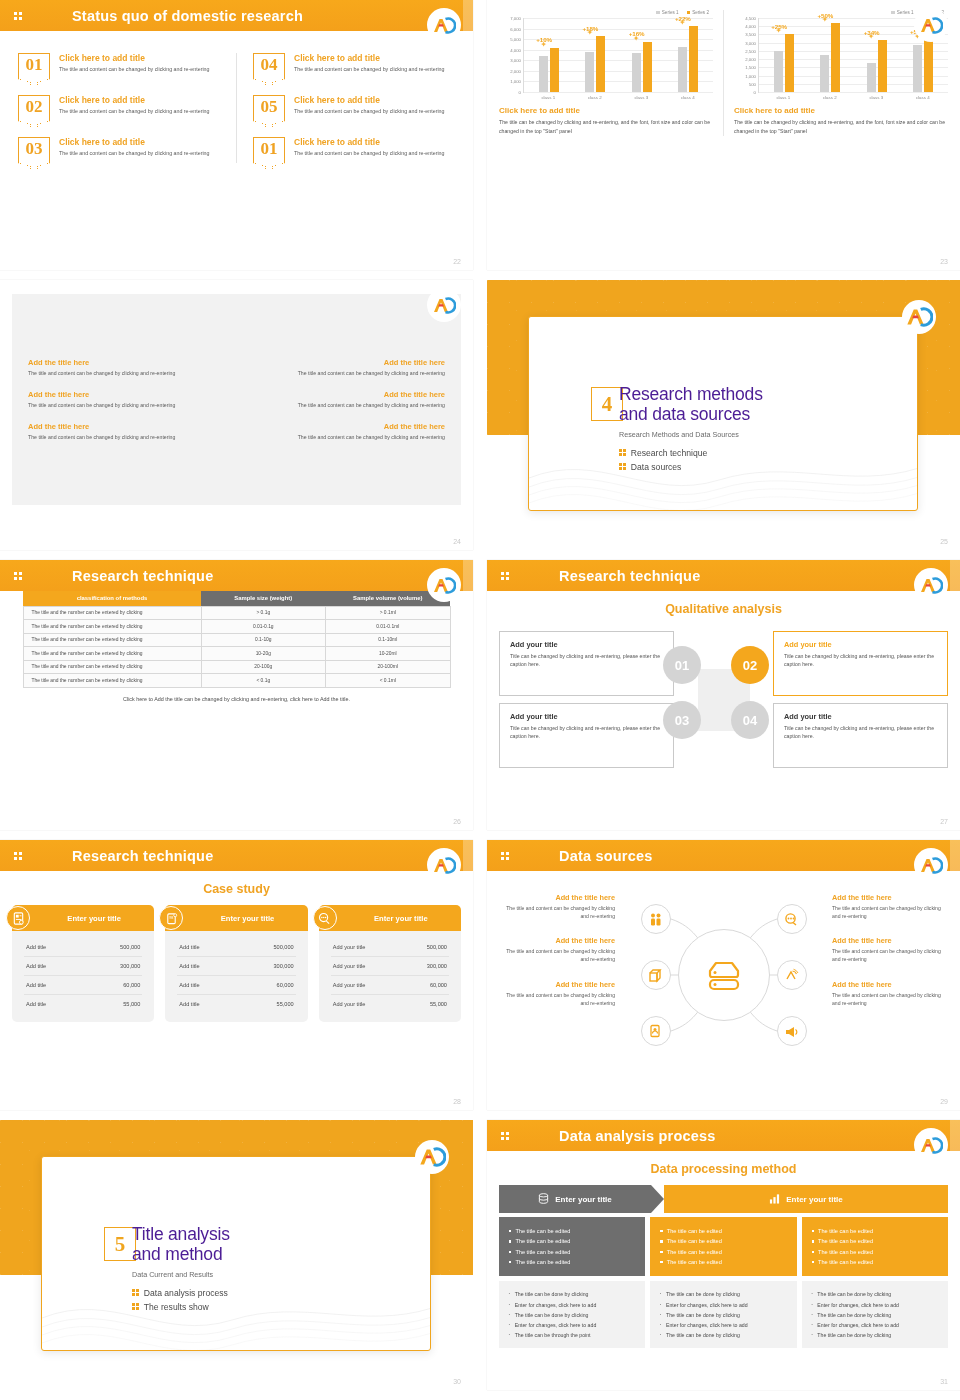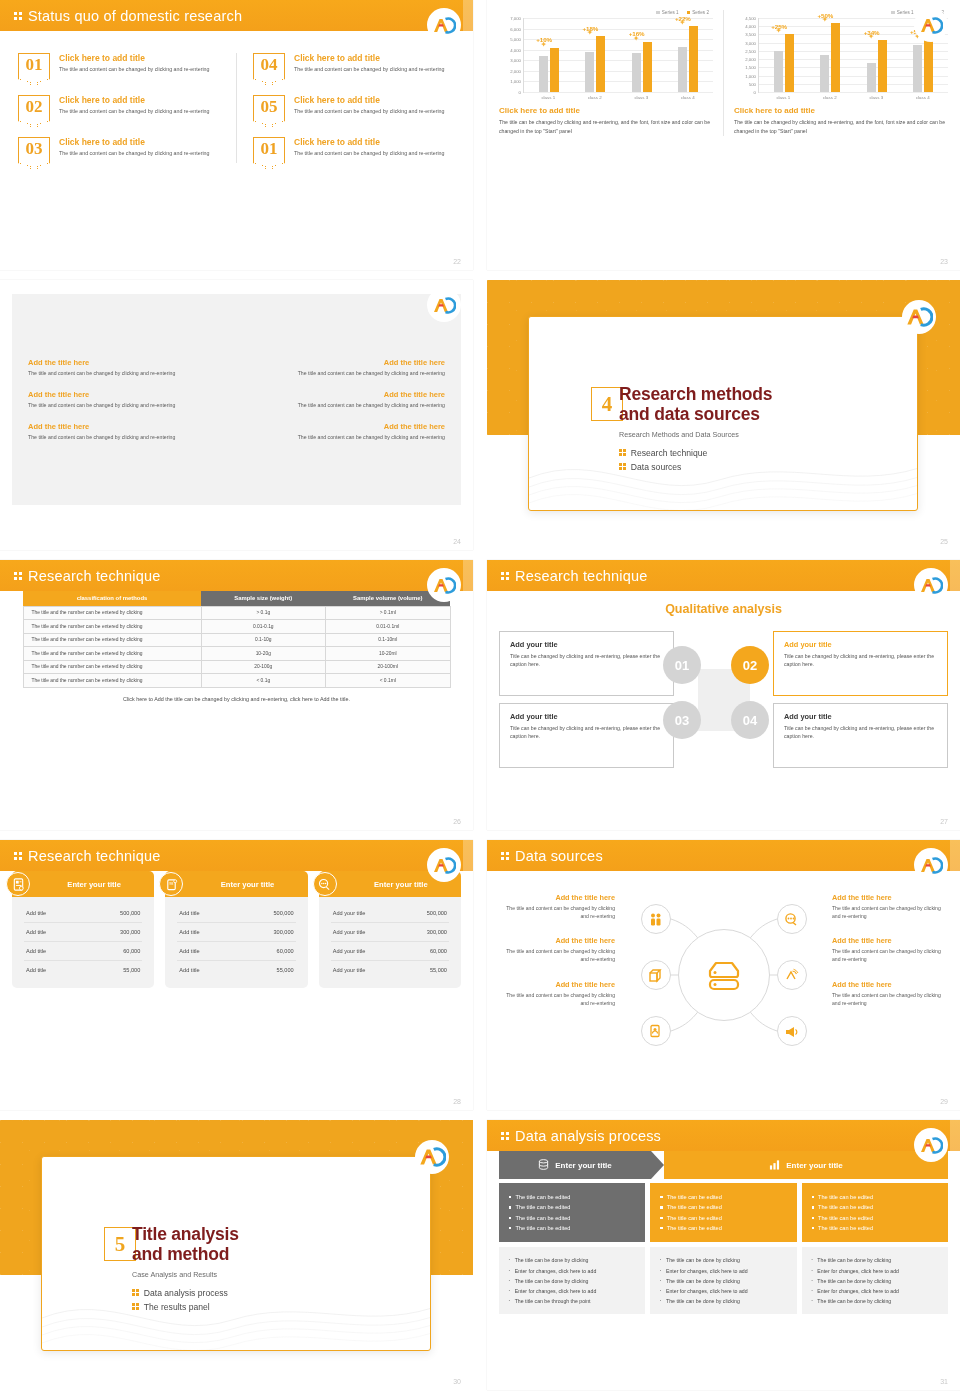--- a/index.html
+++ b/index.html
@@ -34,22 +34,23 @@
   }
   .hdr .dots {
     margin-left: 14px; margin-right: 6px;
     display: inline-grid;
     grid-template-columns: 3px 3px;
     grid-template-rows: 3px 3px;
     gap: 2px;
   }
   .hdr .dots i { background:#fff; display:block; width:3px; height:3px; }
   .hdr h2 {
-    color:#fff; font-size: 14.5px; font-weight: normal; letter-spacing:.2px;
+    color:#fff; font-size: 14.5px; font-weight: bold; letter-spacing:.2px;
     white-space: nowrap;
+    margin-left: 44px;
   }
   .hdr::after{
     content:""; position:absolute; right:0; top:0; bottom:0; width:10px;
     background: rgba(255,255,255,.28);
   }
   
   .logo {
     position:absolute; right:14px; top:10px;
     width:30px; height:30px; border-radius:50%;
     background:#fff; display:flex; align-items:center; justify-content:center;
@@ -163,21 +164,21 @@
     position:absolute; left:0; right:0; bottom:0; height:78px; opacity:.5;
   }
   .sec .inner{ position:relative; z-index:3; padding:68px 0 0 90px; }
   .sec .numbox{
     position:absolute; left:62px; top:70px;
     width:32px;height:34px;border:1.3px solid #F0A51E;
     display:flex;align-items:center;justify-content:center;
     color:#F0A51E; font-size:21px; font-weight:bold;
     font-family:"Liberation Serif", serif;
   }
-  .sec h3{ color:#7f1d1d; font-size:17.5px; line-height:1.13; font-weight:bold; letter-spacing:-.2px;}
+  .sec h3{ color:#4c1d95; font-size:17.5px; line-height:1.13; font-weight:normal; letter-spacing:-.2px;}
   .sec .sub{ color:#6b6b6b; font-size:7.2px; margin-top:5px; }
   .sec ul{ list-style:none; margin-top:9px; }
   .sec li{ color:#4a4a4a; font-size:8.6px; margin-bottom:4px; display:flex; align-items:center; gap:5px;}
   .bdots{ display:inline-grid; grid-template-columns:2.6px 2.6px; grid-template-rows:2.6px 2.6px; gap:1.6px; }
   .bdots i{ width:2.6px;height:2.6px;background:#F0A51E;display:block; }
   .sec .logo{ right:26px; top:22px; }
   
   .ctitle{ text-align:center; color:#F0A323; font-size:12.5px; font-weight:bold; margin:11px 0 9px; }
   table.qt{ width:428px; margin:0 auto; border-collapse:collapse; table-layout:fixed; }
   table.qt th{
@@ -709,20 +710,21 @@
         </span>
       <h2>Research technique</h2>
     </div>
     <div class="logo">
       <svg width="24" height="17" viewBox="0 0 24 17">
         <path d="M2 15 L7.5 2 L10.5 2 L16 15 L12.8 15 L9 5.5 L5.2 15 Z" fill="#F4A71D"></path>
         <path d="M6.2 9.5 L11.9 9.5 L10.9 7.2 L7.2 7.2 Z" fill="#E8453C"></path>
         <path d="M13.5 2 A7 7 0 1 1 13.5 15" fill="none" stroke="#2D9CDB" stroke-width="2.6"></path>
       </svg>
     </div>
+    <div class="ctitle">Case study</div>
     <div class="cs-row" id="csrow">
         <div class="cs-card">
           <div class="cs-icon">
             <svg width="13" height="13" viewBox="0 0 14 14">
               <rect x="2.5" y="1" width="9" height="12" rx="1.2" fill="none" stroke="#fff" stroke-width="1.2"></rect>
               <rect x="4.2" y="3" width="3" height="3" fill="#fff"></rect>
               <rect x="8.2" y="3.6" width="2" height="1" fill="#fff"></rect>
               <rect x="4.2" y="7.5" width="6" height="1" fill="#fff"></rect>
               <circle cx="10" cy="11" r="2" fill="#F4A71D" stroke="#fff" stroke-width="1"></circle>
             </svg>
@@ -929,39 +931,39 @@
         <path d="M0 55 C70 27 120 79 190 57 C260 35 320 67 390 45" fill="none" stroke="#e2e2e2" stroke-width=".7"></path>
         <path d="M0 63 C70 35 120 87 190 65 C260 43 320 75 390 53" fill="none" stroke="#e8e8e8" stroke-width=".7"></path>
         <path d="M0 71 C70 43 120 95 190 73 C260 51 320 83 390 61" fill="none" stroke="#ededed" stroke-width=".7"></path>
       </svg>
       <div class="numbox">5</div>
       <div class="inner">
         <h3>
           <span>Title analysis</span><br>
           <span>and method</span>
         </h3>
-        <div class="sub">Case Analysis and Results</div>
+        <div class="sub">Data Current and Results</div>
         <ul>
           <li>
             <span class="bdots">
                 <i></i>
                 <i></i>
                 <i></i>
                 <i></i>
               </span>
             <span>Data analysis process</span>
           </li>
           <li>
             <span class="bdots">
                 <i></i>
                 <i></i>
                 <i></i>
                 <i></i>
               </span>
-            <span>The results panel</span>
+            <span>The results show</span>
           </li>
         </ul>
       </div>
     </div>
     <div class="logo">
       <svg width="28" height="20" viewBox="0 0 24 17">
         <path d="M2 15 L7.5 2 L10.5 2 L16 15 L12.8 15 L9 5.5 L5.2 15 Z" fill="#F4A71D"></path>
         <path d="M6.2 9.5 L11.9 9.5 L10.9 7.2 L7.2 7.2 Z" fill="#E8453C"></path>
         <path d="M13.5 2 A7 7 0 1 1 13.5 15" fill="none" stroke="#2D9CDB" stroke-width="2.6"></path>
       </svg>
@@ -979,20 +981,21 @@
         </span>
       <h2>Data analysis process</h2>
     </div>
     <div class="logo">
       <svg width="24" height="17" viewBox="0 0 24 17">
         <path d="M2 15 L7.5 2 L10.5 2 L16 15 L12.8 15 L9 5.5 L5.2 15 Z" fill="#F4A71D"></path>
         <path d="M6.2 9.5 L11.9 9.5 L10.9 7.2 L7.2 7.2 Z" fill="#E8453C"></path>
         <path d="M13.5 2 A7 7 0 1 1 13.5 15" fill="none" stroke="#2D9CDB" stroke-width="2.6"></path>
       </svg>
     </div>
+    <div class="ctitle">Data processing method</div>
     <div class="pm-head">
       <div class="pm-h1">
         <span>
           <svg width="11" height="11" viewBox="0 0 12 12">
               <ellipse cx="6" cy="2.5" rx="4.5" ry="1.8" fill="none" stroke="#fff" stroke-width="1"></ellipse>
               <path d="M1.5 2.5 L1.5 9.5 A4.5 1.8 0 0 0 10.5 9.5 L10.5 2.5" fill="none" stroke="#fff" stroke-width="1"></path>
               <path d="M1.5 6 A4.5 1.8 0 0 0 10.5 6" fill="none" stroke="#fff" stroke-width="1"></path>
             </svg>
         </span>
         <span>Enter your title</span>

